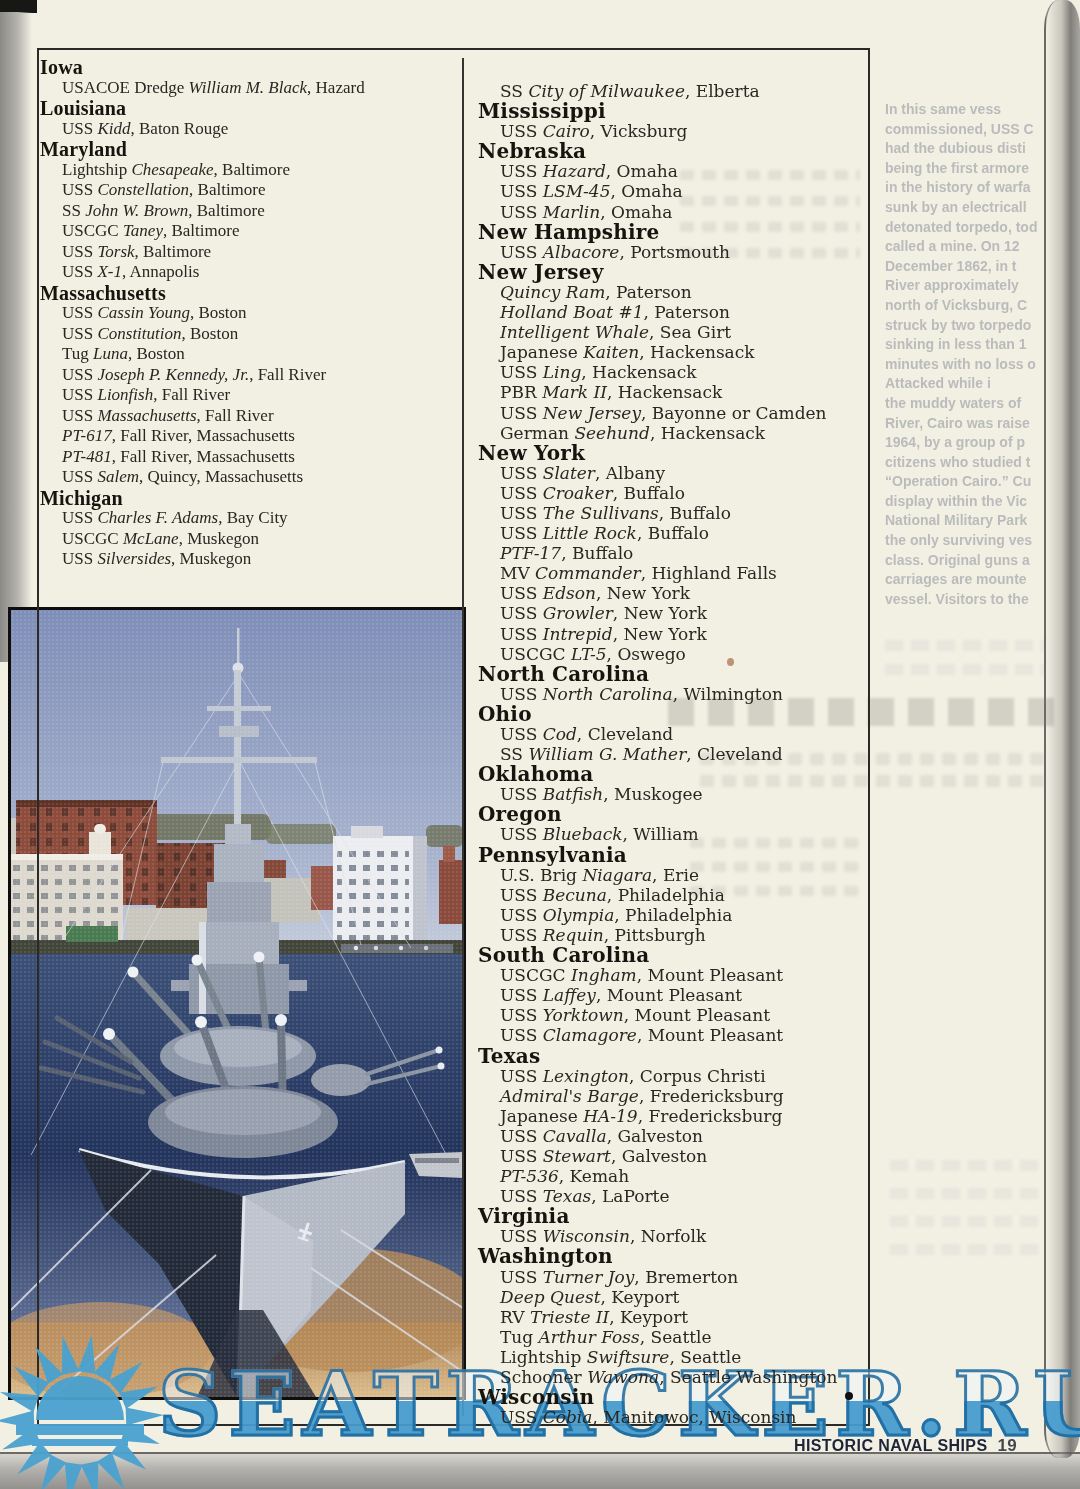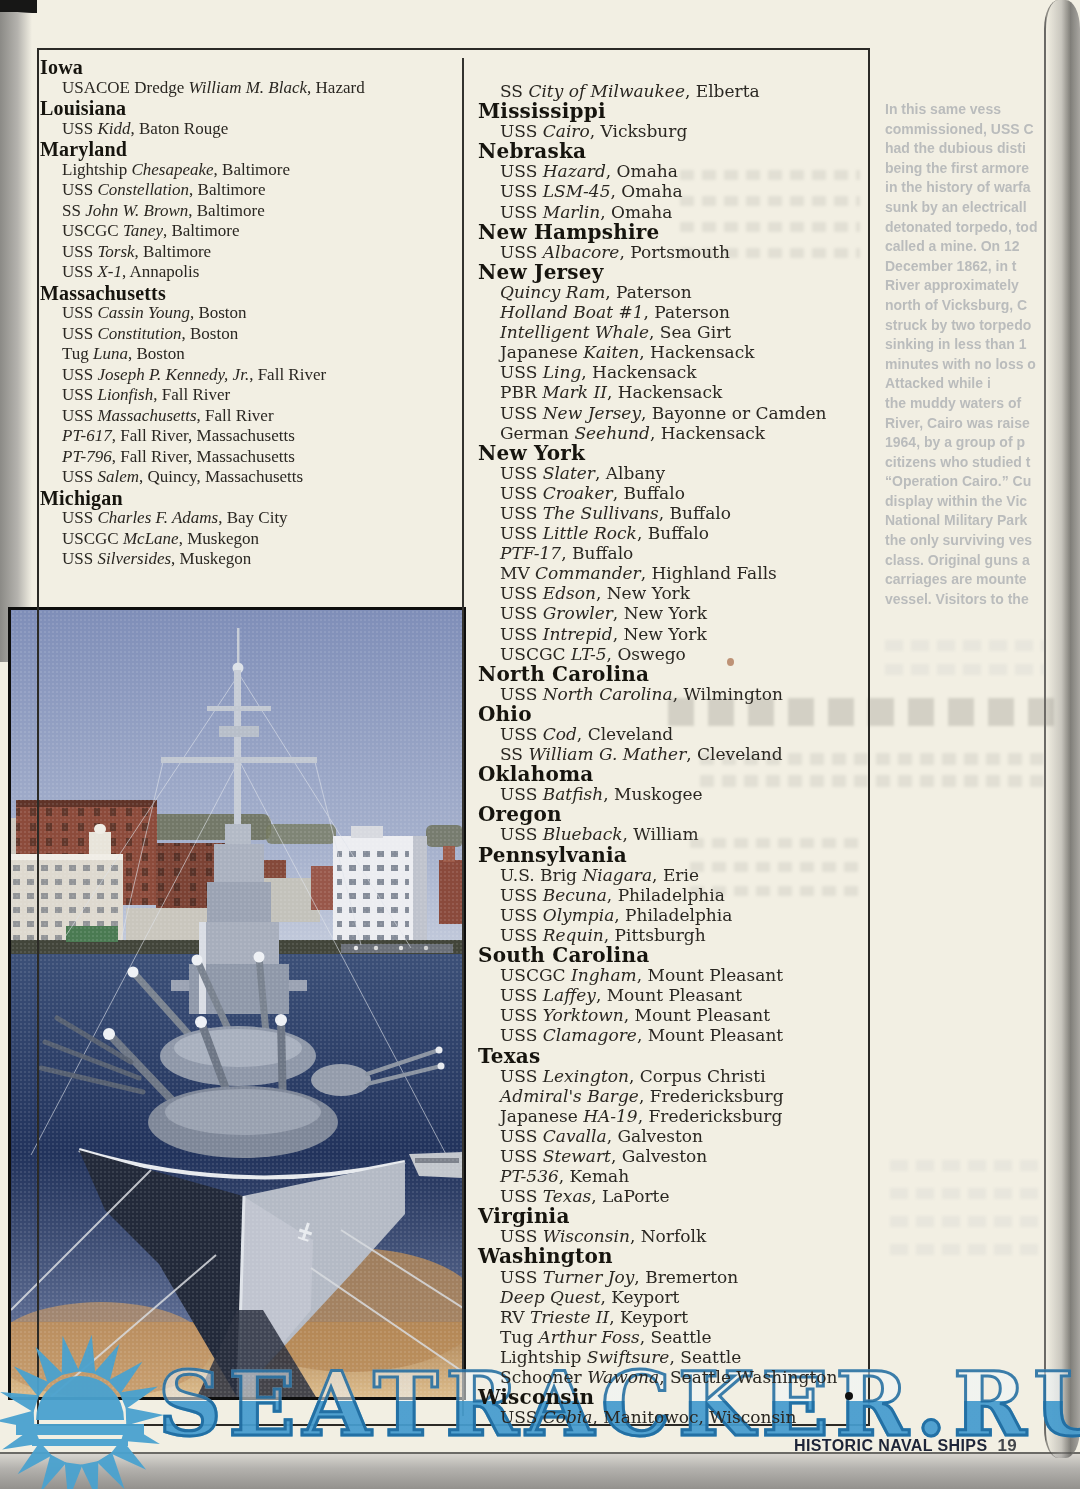--- a/index.html
+++ b/index.html
@@ -122,21 +122,21 @@
       <div class="ship"><span>USS </span><i>Torsk</i><span>, Baltimore</span></div>
       <div class="ship"><span>USS </span><i>X-1</i><span>, Annapolis</span></div>
       <div class="state">Massachusetts</div>
       <div class="ship"><span>USS </span><i>Cassin Young</i><span>, Boston</span></div>
       <div class="ship"><span>USS </span><i>Constitution</i><span>, Boston</span></div>
       <div class="ship"><span>Tug </span><i>Luna</i><span>, Boston</span></div>
       <div class="ship"><span>USS </span><i>Joseph P. Kennedy, Jr.</i><span>, Fall River</span></div>
       <div class="ship"><span>USS </span><i>Lionfish</i><span>, Fall River</span></div>
       <div class="ship"><span>USS </span><i>Massachusetts</i><span>, Fall River</span></div>
       <div class="ship"><span></span><i>PT-617</i><span>, Fall River, Massachusetts</span></div>
-      <div class="ship"><span></span><i>PT-796</i><span>, Fall River, Massachusetts</span></div>
+      <div class="ship"><span></span><i>PT-481</i><span>, Fall River, Massachusetts</span></div>
       <div class="ship"><span>USS </span><i>Salem</i><span>, Quincy, Massachusetts</span></div>
       <div class="state">Michigan</div>
       <div class="ship"><span>USS </span><i>Charles F. Adams</i><span>, Bay City</span></div>
       <div class="ship"><span>USCGC </span><i>McLane</i><span>, Muskegon</span></div>
       <div class="ship"><span>USS </span><i>Silversides</i><span>, Muskegon</span></div>
     </div>
   <div id="right-col" class="col">
       <div class="ship"><span>SS </span><i>City of Milwaukee</i><span>, Elberta</span></div>
       <div class="state">Mississippi</div>
       <div class="ship"><span>USS </span><i>Cairo</i><span>, Vicksburg</span></div>

